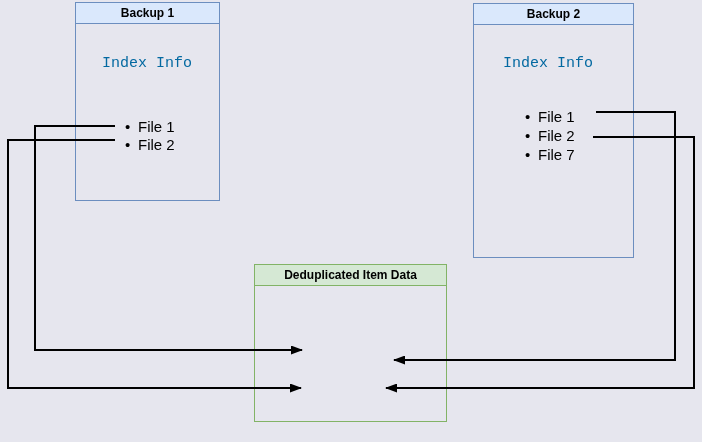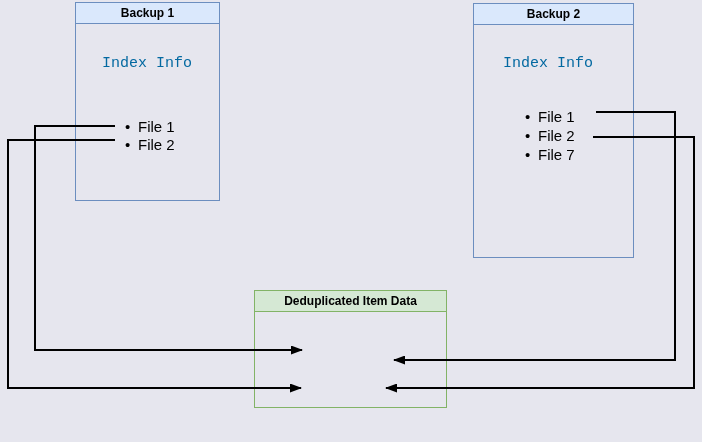--- a/index.html
+++ b/index.html
@@ -94,21 +94,21 @@
   <div class="box b2" style="left: 473px; top: 3px; width: 161px; height: 255px; border-color: rgb(108, 142, 191);">
     <div class="box-header" style="background: rgb(218, 232, 252); border-color: rgb(108, 142, 191);">Backup 2</div>
     <div class="box-subtitle" style="left:29px; top:51px;">Index Info</div>
     <ul class="file-list" style="left:51px; top:103px;">
       <li>File 1</li>
       <li>File 2</li>
       <li>File 7</li>
     </ul>
   </div>
 
-  <div class="box dedup" style="left: 254px; top: 290px; width: 193px; height: 118px; border-color: rgb(130, 179, 102);">
+  <div class="box dedup" style="left: 254px; top: 264px; width: 193px; height: 158px; border-color: rgb(130, 179, 102);">
     <div class="box-header" style="background: rgb(213, 232, 212); border-color: rgb(130, 179, 102);">Deduplicated Item Data</div>
     <ul class="file-list" style="left:50px; top:60px;">
     </ul>
   </div>
 
   <svg id="connector-svg" viewBox="0 0 702 442" xmlns="http://www.w3.org/2000/svg">
     <defs>
       <marker id="arrowhead" markerUnits="userSpaceOnUse" markerWidth="12" markerHeight="9" refX="11" refY="4.5" orient="auto">
         <path d="M0,0 L12,4.5 L0,9 Z" fill="#000"></path>
       </marker>

